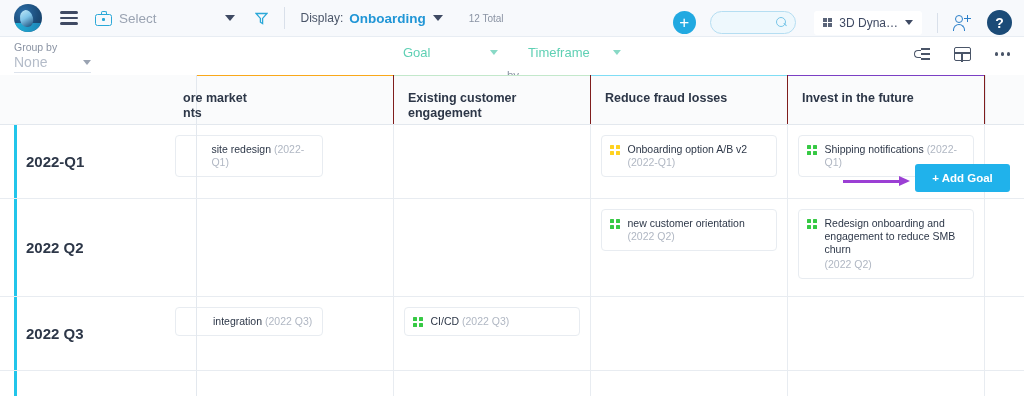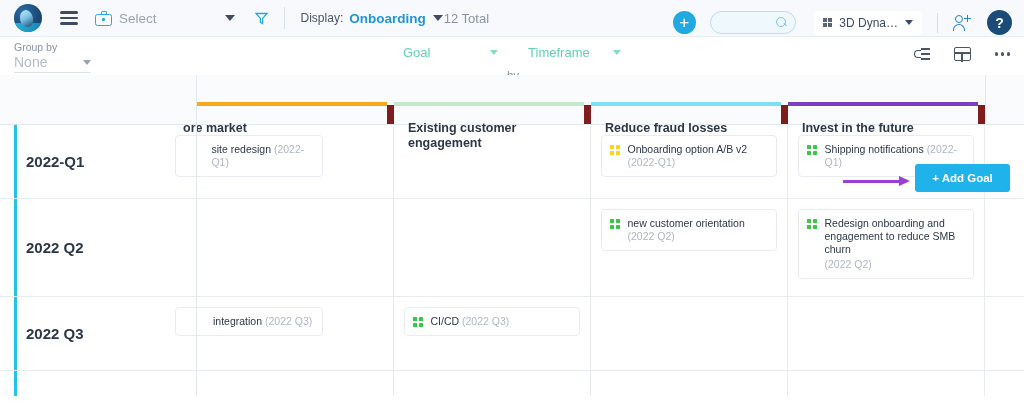--- a/index.html
+++ b/index.html
@@ -51,21 +51,21 @@
   .caret.grey { border-top-color: #9aa3b2; }
   .caret.mint { border-top-color: #89d9c6; }
 
   .sel-caret { margin-left: 68px; }
   .filter-ico { margin-left: 20px; width: 13px; height: 13px; cursor: pointer; }
   .divider-v { width: 1px; height: 22px; background: #d9e0ea; margin: 0 16px; }
 
   .display-lbl { font-size: 12px; color: #4a5568; }
   .display-val { font-size: 13.5px; color: #2196d6; font-weight: bold; margin-left: 6px; cursor: pointer; }
   .display-caret { margin-left: 7px; }
-  .total-lbl { font-size: 13px; color: #8a93a3; margin-left: 1px; }
+  .total-lbl { font-size: 10px; color: #8a93a3; margin-left: 26px; }
 
   .right-grp { position: absolute; right: 12px; top: 0; height: 45px; display: flex; align-items: center; }
   .plus-btn {
     width: 23px; height: 23px; border-radius: 50%; background: #21a9e1;
     color: #fff; display: flex; align-items: center; justify-content: center;
     font-size: 17px; line-height: 1; cursor: pointer; font-weight: 300;
   }
   .search-pill {
     margin-left: 14px; width: 86px; height: 23px; border-radius: 12px;
     border: 1.3px solid #b5def2; background: #eef8fd;
@@ -126,21 +126,21 @@
   .ico-layout::before { content:""; position:absolute; left:-1.7px; top:4px; width:17px; height:1.7px; background:#4a5568; }
   .ico-layout::after { content:""; position:absolute; left:6px; top:4px; width:1.7px; height:10px; background:#4a5568; }
   .ico-dots { display: flex; gap: 2.6px; cursor: pointer; }
   .ico-dots i { width: 3.2px; height: 3.2px; border-radius: 50%; background: #4a5568; display: block; }
 
   
   .grid-area { position: relative; width: 1024px; height: 321px; background: #fff; overflow: hidden; }
 
   .headrow { display: flex; height: 50px; background: #fafbfc; border-bottom: 1px solid #e3e8ee; }
   .rowlabel-col { width: 197px; flex: 0 0 197px; border-right: 1px solid #e3e8ee; position: relative; }
-  .goal-col { flex: 0 0 197px; width: 197px; border-right: 7px solid #7f1d1d; position: relative; margin-top: 30px; }
+  .goal-col { flex: 0 0 197px; width: 197px; border-right: 1px solid #7f1d1d; position: relative; }
   .goal-col .topbar-color { position: absolute; left: 0; top: -3px; height: 3.5px; width: 100%; }
   .goal-col .ghead { padding: 16px 0 0 14px; font-size: 12.5px; font-weight: bold; color: #2d3748; line-height: 15px; }
   .goal-col.first .ghead { margin-left: -28px; }
 
   .body-rows { position: relative; }
   .drow { display: flex; border-bottom: 1px solid #e8ecf1; position: relative; }
   .drow .rowlabel-col { display: flex; align-items: center; padding-left: 26px; }
   .accent { position: absolute; left: 14px; top: 0; bottom: 0; width: 3px; background: #22c5ea; }
   .rl-text { font-size: 15px; font-weight: bold; color: #2d3748; }
   .cell { flex: 0 0 197px; width: 197px; border-right: 1px solid #e8ecf1; padding: 10px 10px 0 10px; }

